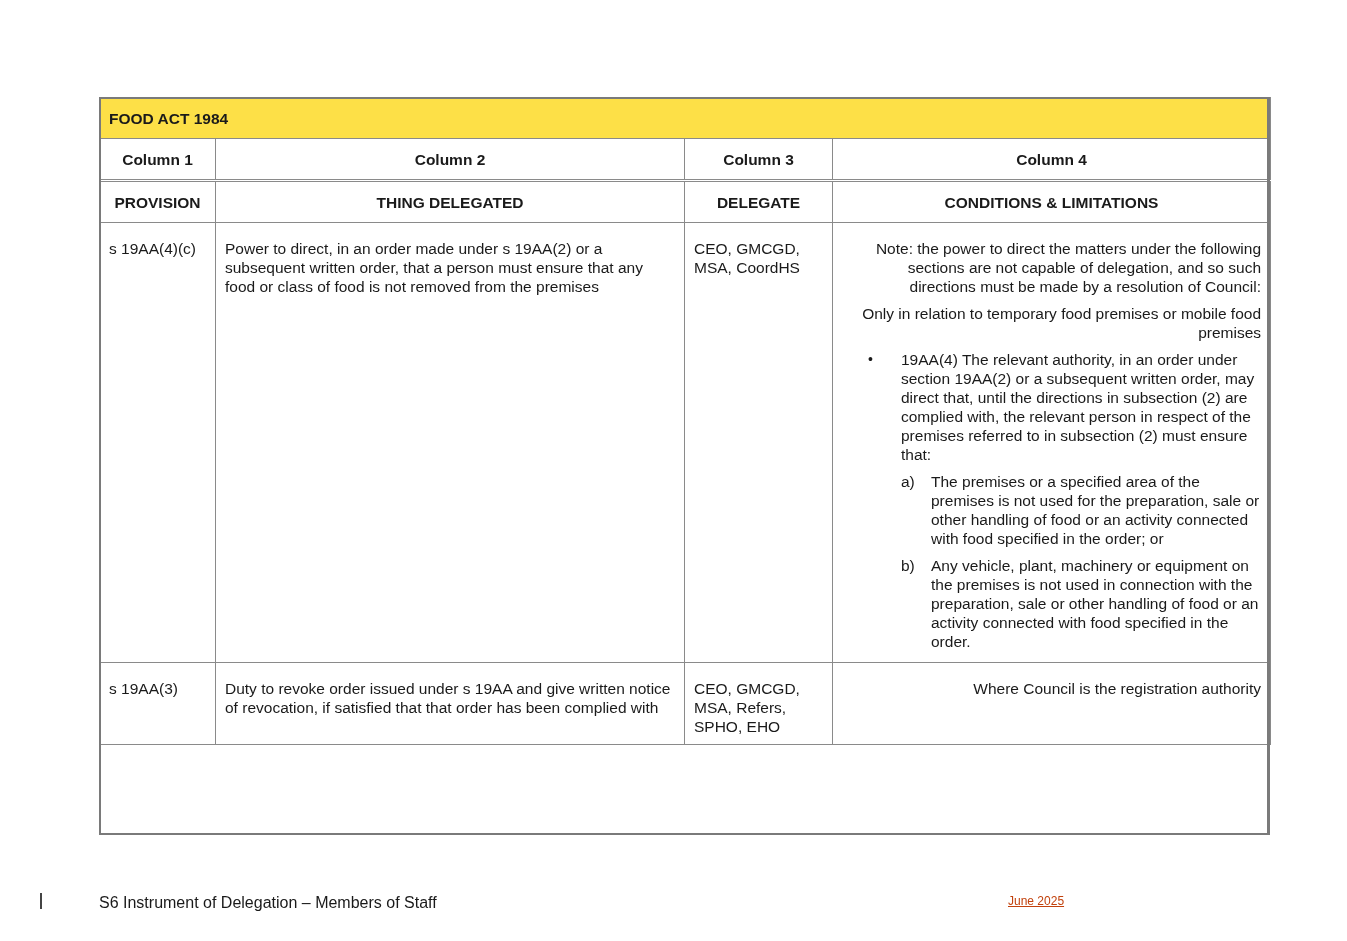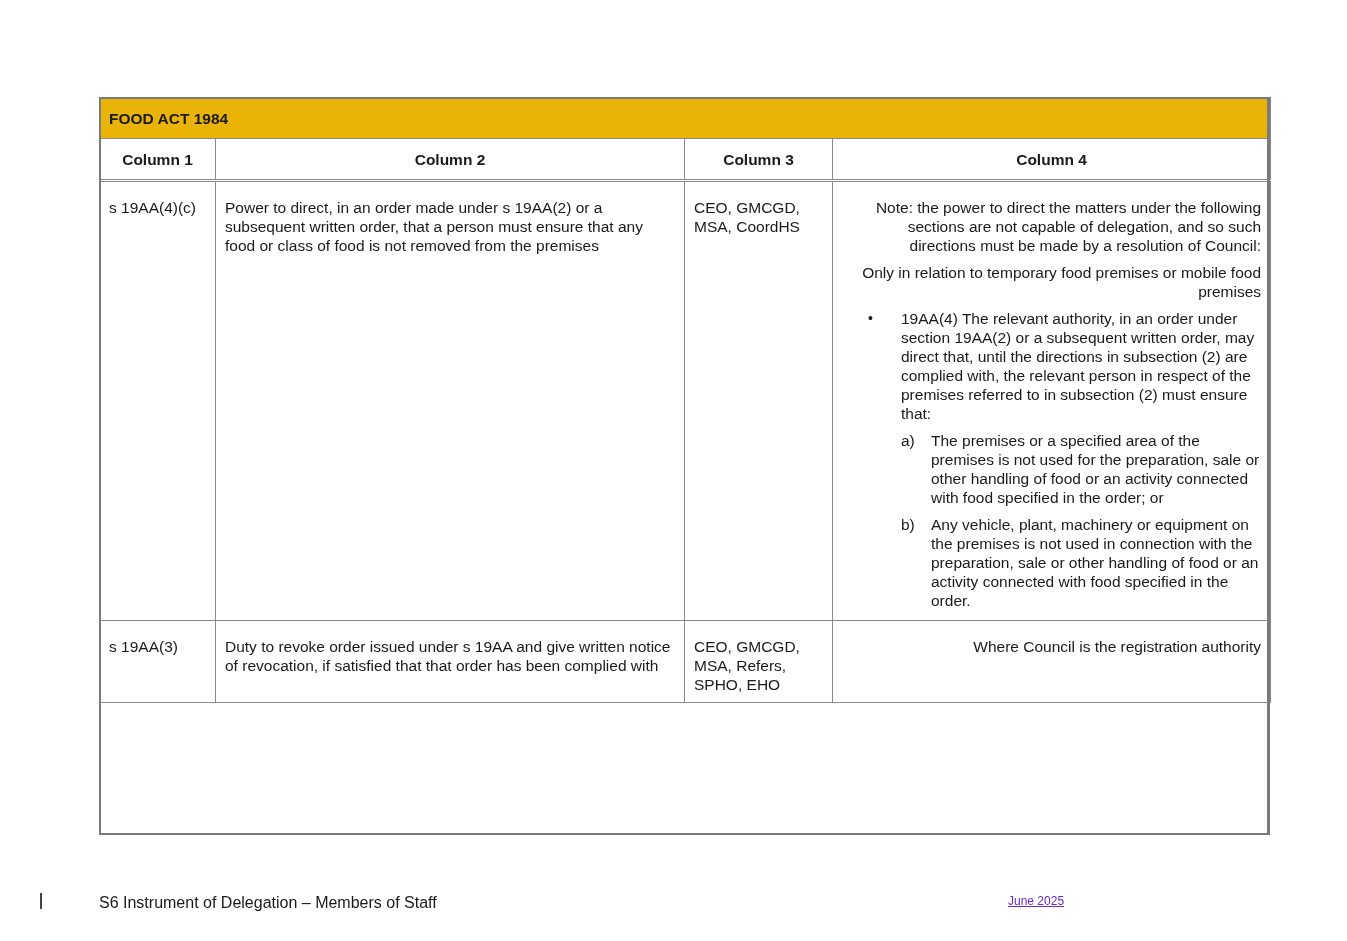--- a/index.html
+++ b/index.html
@@ -16,42 +16,42 @@
       border: 1.5px solid #8a8a8a; vertical-align: top;
     }
     .table-outer {
       position: absolute; left: 99px; top: 97px; width: 1171px; height: 738px;
       border: 2px solid #7a7a7a; border-right-width: 3px; box-sizing: border-box; pointer-events: none;
     }
     .top-accent {
       position: absolute; left: 99px; top: 97px; width: 248px; height: 2px; background: #1f1f1f;
     }
     .title-row td {
-      background: #eab308; height: 40px; font-weight: bold; font-size: 15.5px;
+      background: #fde047; height: 40px; font-weight: bold; font-size: 15.5px;
       padding: 0 9px; vertical-align: middle;
     }
     .col-row th, .head-row th {
       height: 38px; font-weight: bold; text-align: center; vertical-align: middle; font-size: 15.5px;
     }
     .col-row th { border-bottom: 3px double #8a8a8a; }
     .data-row td { padding: 16px 9px 8px 9px; }
     .c4 p { margin: 0 0 8px 0; text-align: right; }
     .bullet-block { display: flex; margin: 0 0 8px 0; padding-left: 26px; }
     .bullet-glyph { width: 33px; flex: none; font-size: 14px; }
     .sublist-item { display: flex; margin: 0 0 8px 0; padding-left: 59px; }
     .sub-label { width: 30px; flex: none; }
     .italic { font-style: italic; }
     .footer-bar {
       position: absolute; left: 40px; top: 893px; width: 1.5px; height: 16px; background: #444;
     }
     .footer-left {
       position: absolute; left: 99px; top: 894px; font-size: 16px; color: #1a1a1a;
     }
     .footer-right {
-      position: absolute; left: 1008px; top: 894px; font-size: 12px; color: #6d28d9; text-decoration: underline;
+      position: absolute; left: 1008px; top: 894px; font-size: 12px; color: #c2410c; text-decoration: underline;
     }
   </style>
 </head>
 <body>
 
 <div class="top-accent"></div>
 
 <table class="page-table">
   <colgroup>
     <col style="width:116px">
@@ -61,20 +61,26 @@
   </colgroup>
   <tbody>
       <tr class="title-row">
     <td colspan="4">FOOD ACT 1984</td>
   </tr>
   <tr class="col-row">
     <th>Column 1</th>
     <th>Column 2</th>
     <th>Column 3</th>
     <th>Column 4</th>
+  </tr>
+  <tr class="head-row">
+    <th>PROVISION</th>
+    <th>THING DELEGATED</th>
+    <th>DELEGATE</th>
+    <th>CONDITIONS &amp; LIMITATIONS</th>
   </tr>
 
   <tr class="data-row" style="height:440px">
     <td>s 19AA(4)(c)</td>
     <td>Power to direct, in an order made under s 19AA(2) or a subsequent written order, that a person must ensure that any food or class of food is not removed from the premises</td>
     <td>CEO, GMCGD, MSA, CoordHS</td>
     <td class="c4">
       <p>Note: the power to direct the matters under the following sections are not capable of delegation, and so such directions must be made by a resolution of Council:</p>
       <p>Only in relation to temporary food premises or mobile food premises</p>
       <div class="bullet-block">

